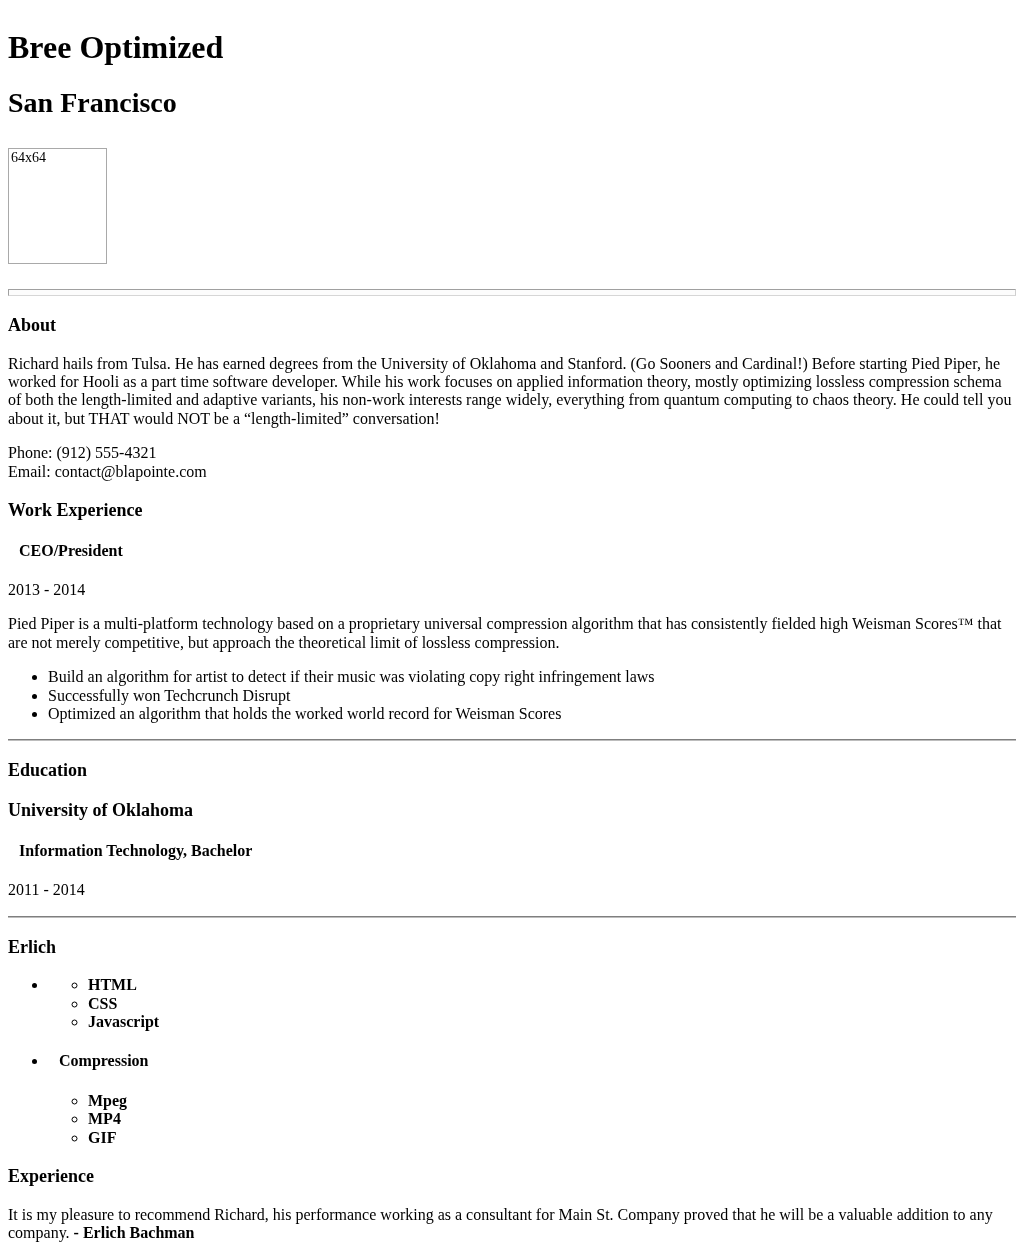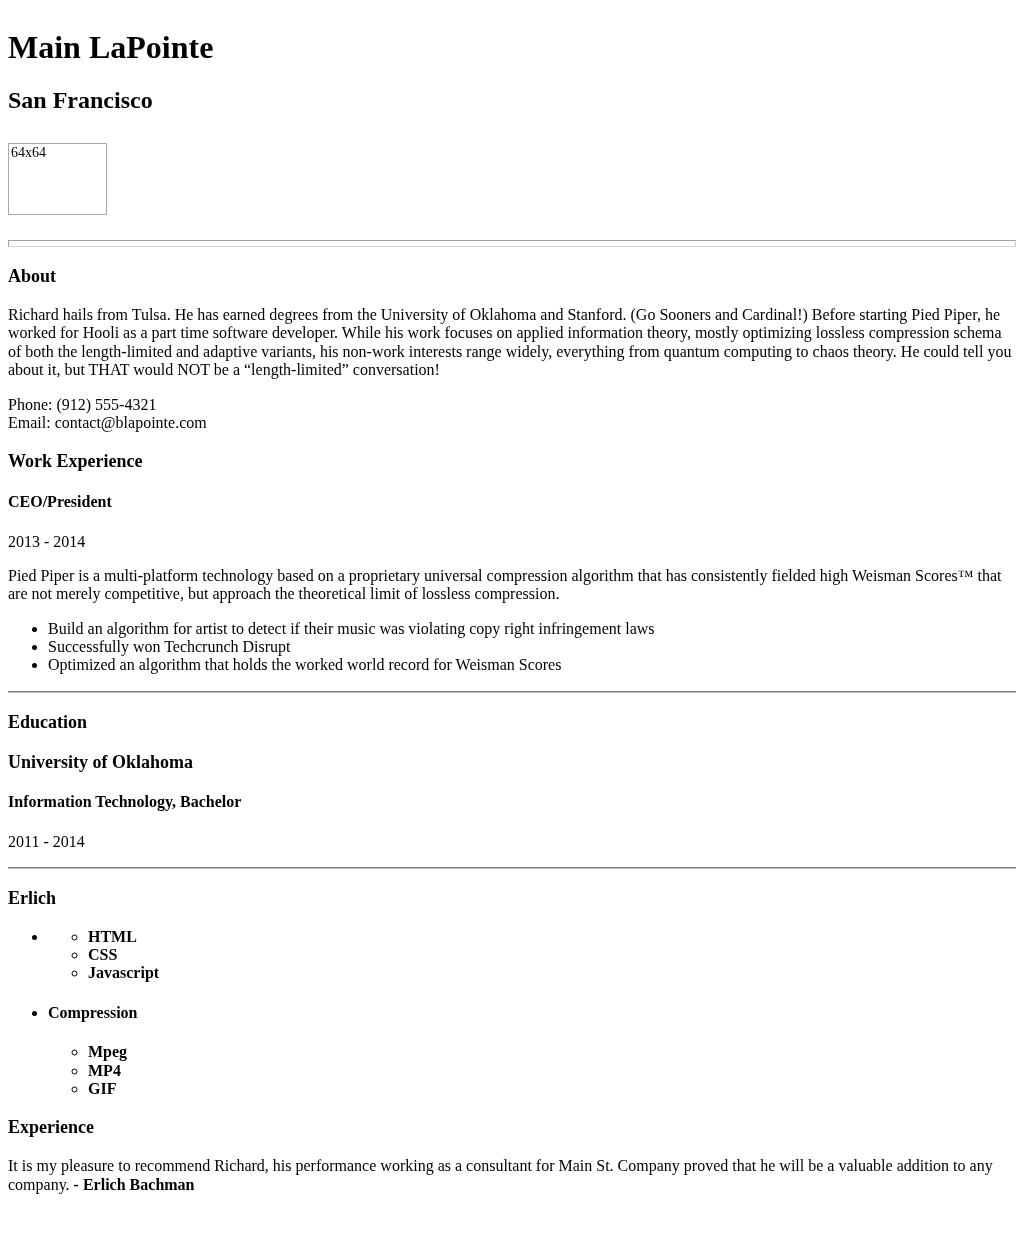--- a/index.html
+++ b/index.html
@@ -7,32 +7,32 @@
   body {
     margin: 8px;
     width: 1008px;
     color: #000000;
     font-family: "Liberation Serif", "DejaVu Serif", serif;
     font-size: 16px;
     line-height: 1.15;
   }
   h1, h2, h3, h4 { font-weight: bold; line-height: 1.15; }
   h1 { font-size: 32px; margin: 21px 0; }
-  h2 { font-size: 24px; margin: 20px 0; }
+  h2 { font-size: 28px; margin: 20px 0; }
   h3 { font-size: 18px; margin: 19px 0; }
-  h4 { font-size: 16px; margin: 21px 0; }
+  h4 { font-size: 16px; margin: 21px 11px; }
   p  { margin: 16px 0; }
   ul { margin: 16px 0; padding-left: 40px; list-style-type: disc; }
   ul ul { margin: 0; list-style-type: circle; font-weight: bold; }
   li { margin: 0; }
 
   .avatar-wrap { margin: 29px 0 16px 0; }
   .avatar {
     width: 99px;
-    height: 72px;
+    height: 116px;
     border: 1px solid #a9a9a9;
     padding: 1px 2px;
     font-size: 14px;
     overflow: hidden;
     vertical-align: top;
   }
 
   hr.thick {
     margin: 25px 0 8px 0;
     border: 1px solid #a0a0a0;
@@ -49,21 +49,21 @@
     height: 0;
   }
 
   .inline-label { font-weight: normal; }
   .attribution { font-weight: bold; }
 </style>
 </head>
 <body>
 
 <header>
-  <h1>Main LaPointe</h1>
+  <h1>Bree Optimized</h1>
   <h2>San Francisco</h2>
   <p class="avatar-wrap">
     <span class="avatar" style="display:inline-block">64x64</span>
   </p>
 </header>
 
 <hr class="thick">
 
 <section>
   <h3>About</h3>

